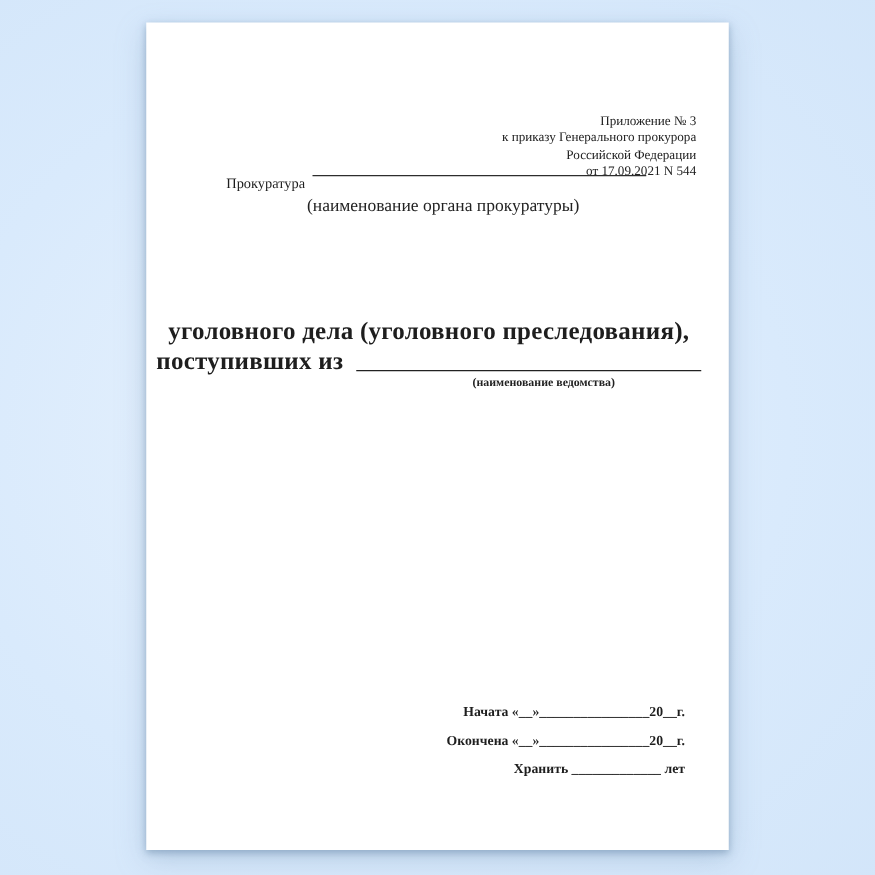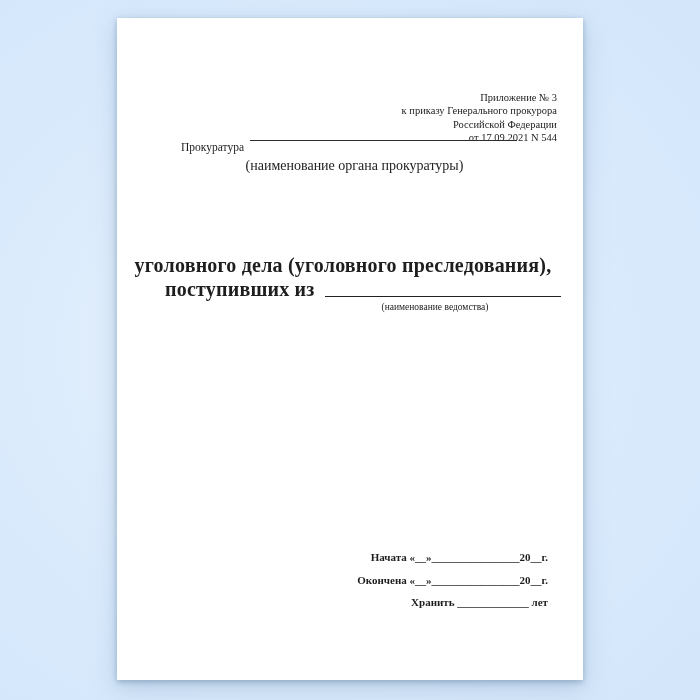--- a/index.html
+++ b/index.html
@@ -73,40 +73,39 @@
     font-weight: bold;
     font-size: 20px;
     line-height: 23.5px;
     letter-spacing: 0.2px;
     white-space: nowrap;
   }
   .title-line4 {
     display: flex;
     align-items: flex-end;
     text-align: right;
-    margin-left: 40px;
   }
   .title-fill {
     border-bottom: 1.5px solid #222;
     margin-left: 10px;
     margin-bottom: 4px;
   }
   .title-caption {
     margin-left: 185px;
     width: 250px;
     text-align: center;
     font-size: 9.5px;
-    font-weight: normal;
+    font-weight: bold;
     letter-spacing: 0;
     line-height: 12px;
     color: #222;
   }
   .footer {
     position: absolute;
-    top: 533px;
+    top: 546px;
     right: 35px;
     text-align: right;
     font-weight: bold;
     font-size: 11px;
     line-height: 13px;
     white-space: nowrap;
   }
   .footer .footer-line {
     margin-bottom: 9.5px;
   }

